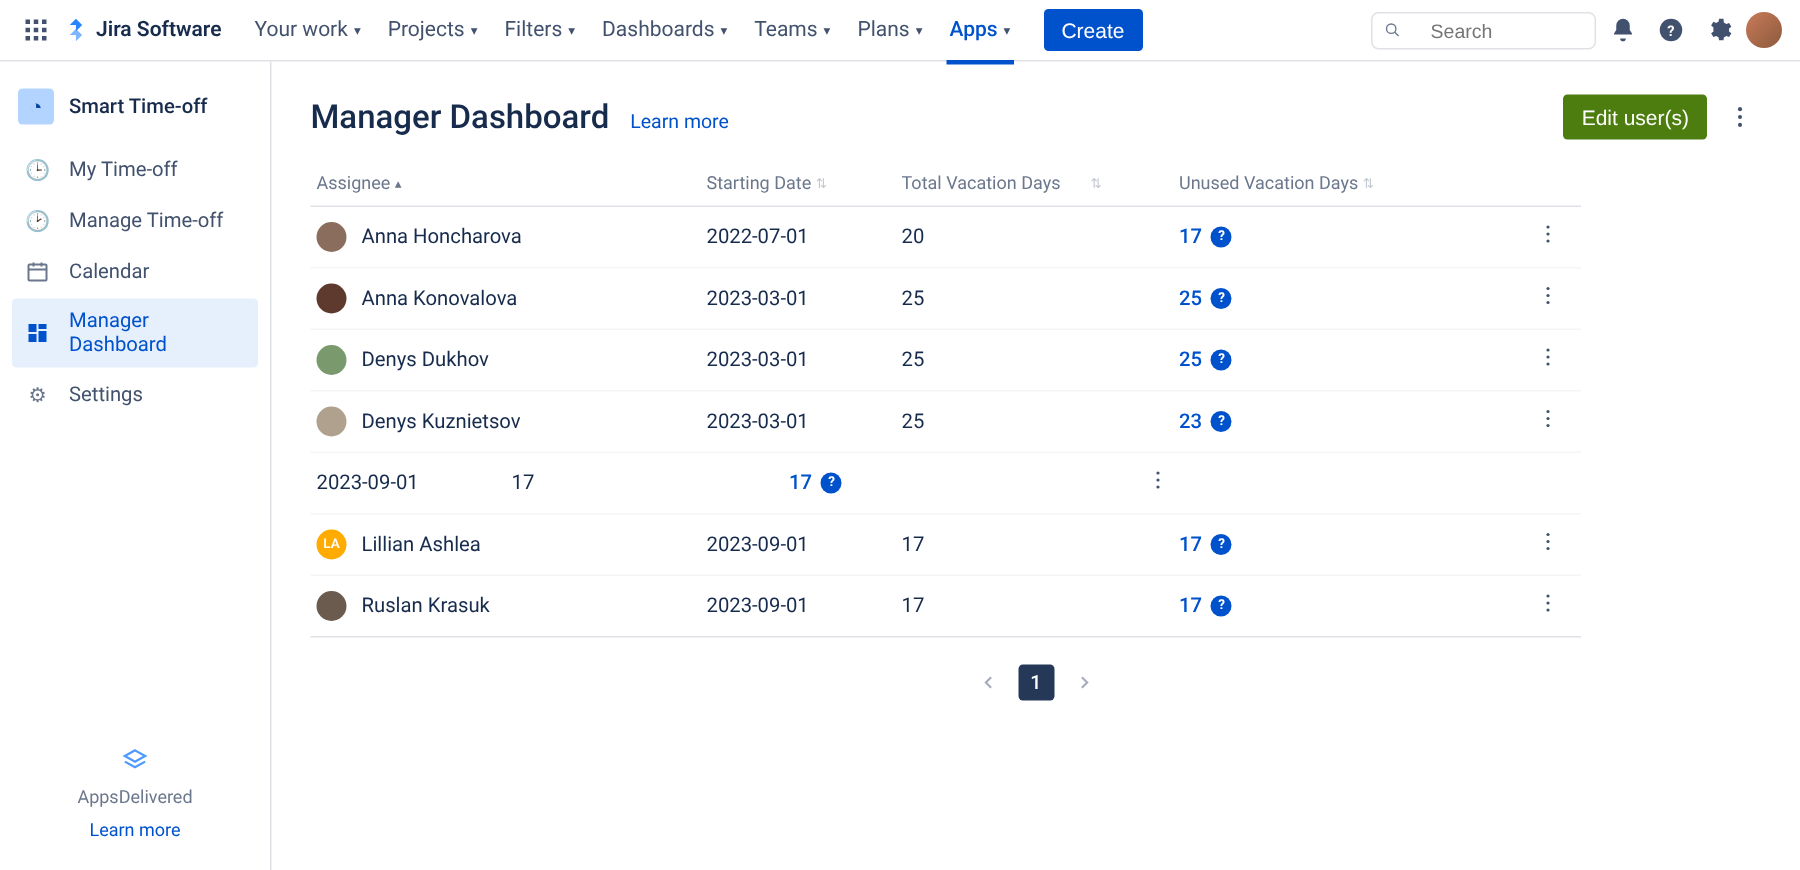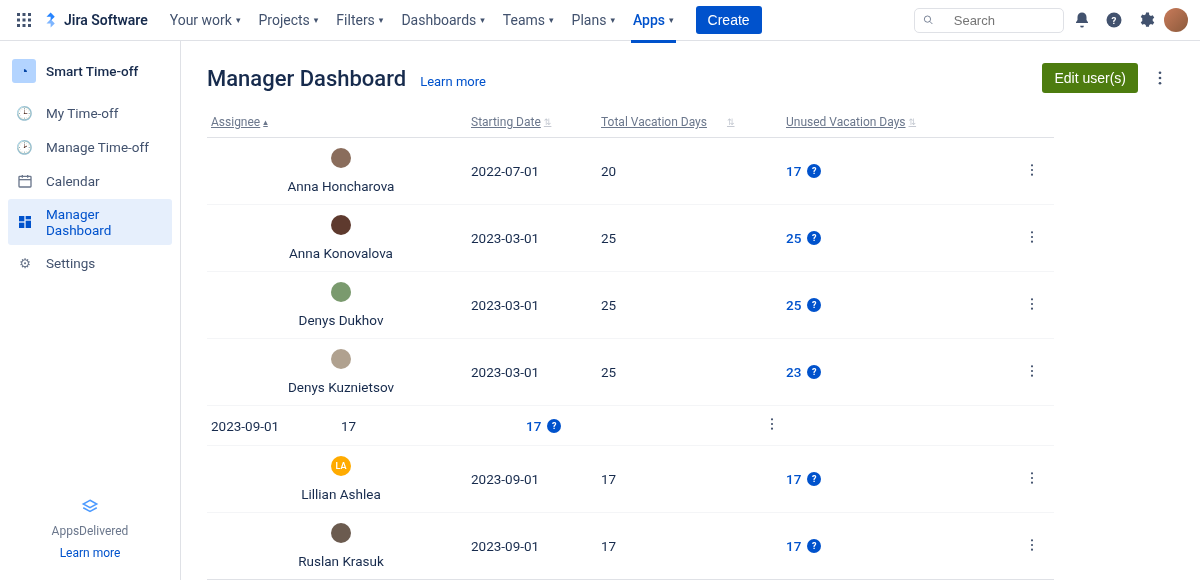--- a/index.html
+++ b/index.html
@@ -120,33 +120,33 @@
   .learn-more { color:#0052CC; font-size:13px; text-decoration:none; cursor:pointer;}
   .header-actions { display:flex; align-items:center; gap:8px;}
   .edit-btn {
     background:#4d7c0f; color:#fff; border:none; border-radius:3px;
     padding:7px 12px; font-size:14px; font-weight:500; cursor:pointer;
   }
   .more-btn { width:28px; height:28px; display:flex; align-items:center; justify-content:center; cursor:pointer; color:#42526E;}
 
   
   .table { width: 847px; }
-  .thead { display:flex; align-items:center; border-bottom:1px solid #DFE1E6; padding:0 4px 8px 4px; font-size:12px; color:#6B778C;text-decoration:underline;}
+  .thead { display:flex; align-items:center; border-bottom:1px solid #DFE1E6; padding:0 4px 8px 4px; font-size:12px; color:#6B778C;}
   .col-assignee { width: 260px; display:flex; align-items:center; gap:3px;}
   .col-start { width: 130px; display:flex; align-items:center; gap:3px;}
   .col-total { width: 185px; display:flex; align-items:center; gap:20px;}
   .col-unused { width: 220px; display:flex; align-items:center; gap:3px;}
   .col-actions { width: 40px; text-align:right;}
   .sort-ind { font-size:9px; }
   .row {
     display:flex; align-items:center; padding:10px 4px;
     border-bottom:1px solid #F4F5F7; font-size:13.5px; color:#172B4D;
   }
   .row:last-of-type { border-bottom:1px solid #DFE1E6;}
-  .assignee-cell { width:260px; display:flex; align-items:center; gap:10px;flex-direction:column;}
+  .assignee-cell { width:260px; display:flex; align-items:center; gap:10px;}
   .mini-avatar {
     width:20px; height:20px; border-radius:50%; flex:none;
     display:flex; align-items:center; justify-content:center;
     font-size:9px; font-weight:600; color:#fff;
   }
   .start-cell { width:130px; color:#172B4D;}
   .total-cell { width:185px; color:#172B4D;}
   .unused-cell { width:220px; display:flex; align-items:center; gap:6px; color:#0052CC; font-weight:500;}
   .info-icon { width:14px; height:14px; border-radius:50%; background:#0052CC; color:#fff; display:flex; align-items:center; justify-content:center; font-size:9px; font-weight:700; cursor:pointer;}
   .row-actions { width:40px; text-align:right; color:#42526E; cursor:pointer; padding-right:6px;}

